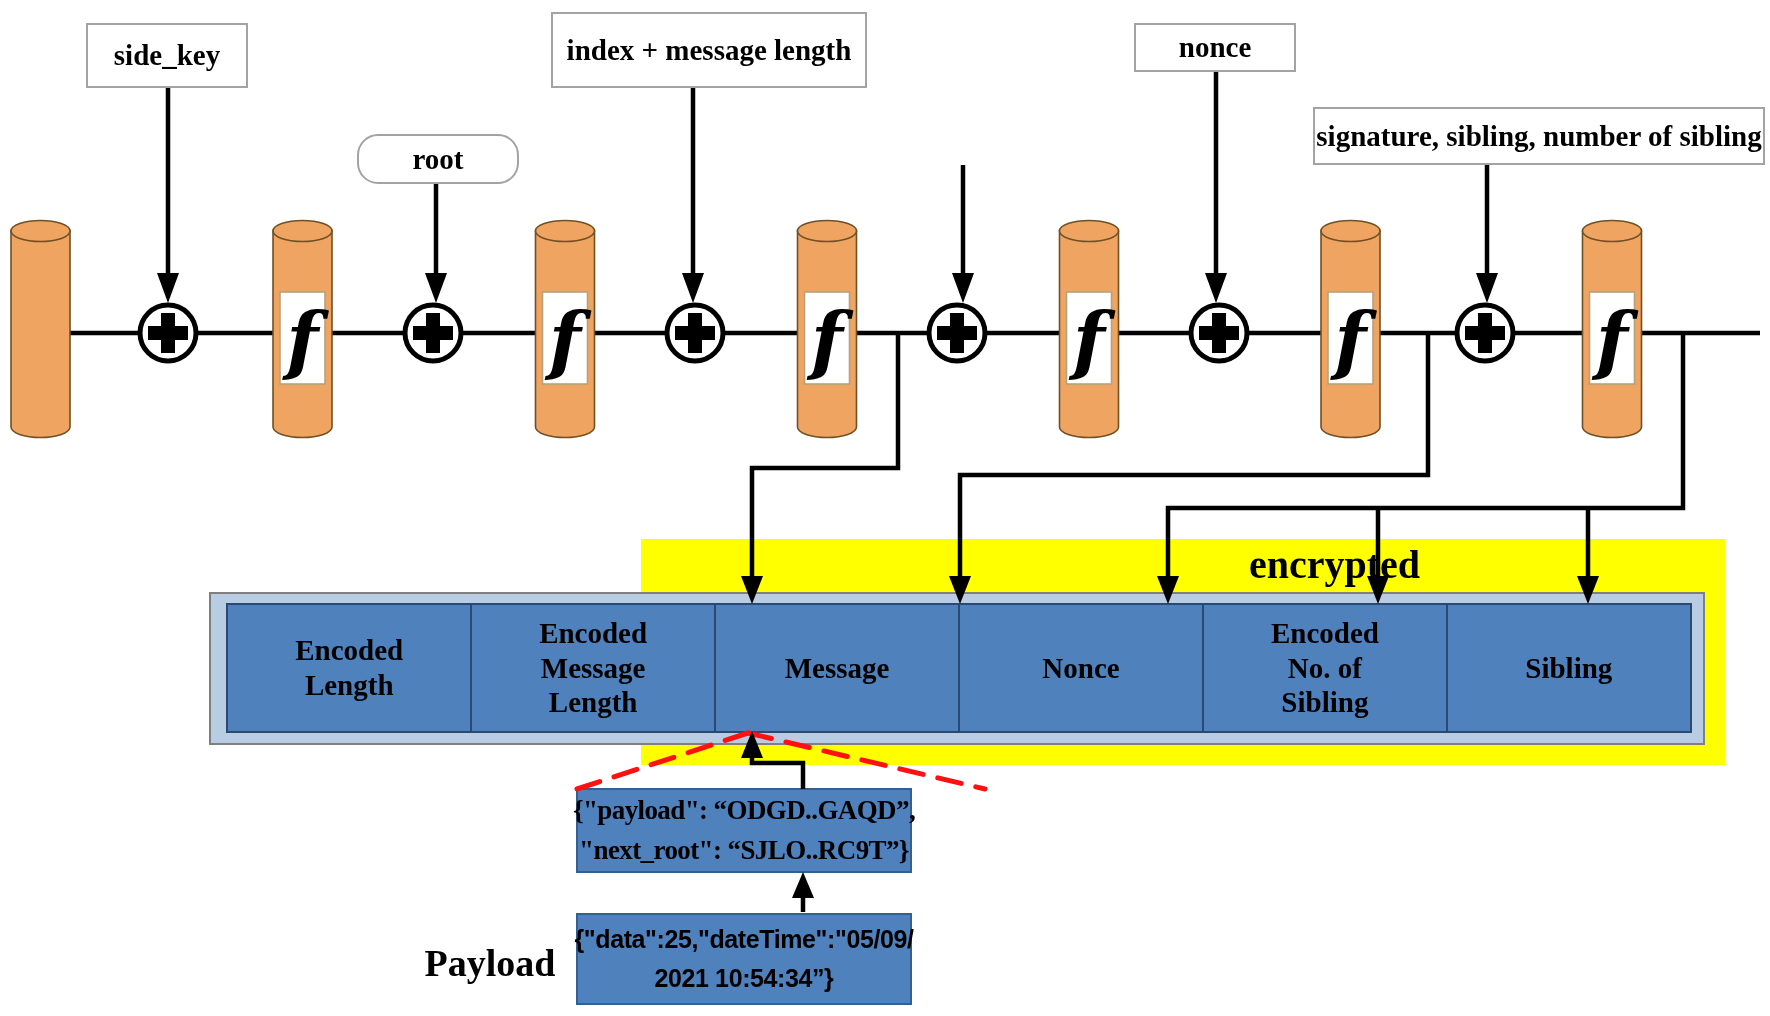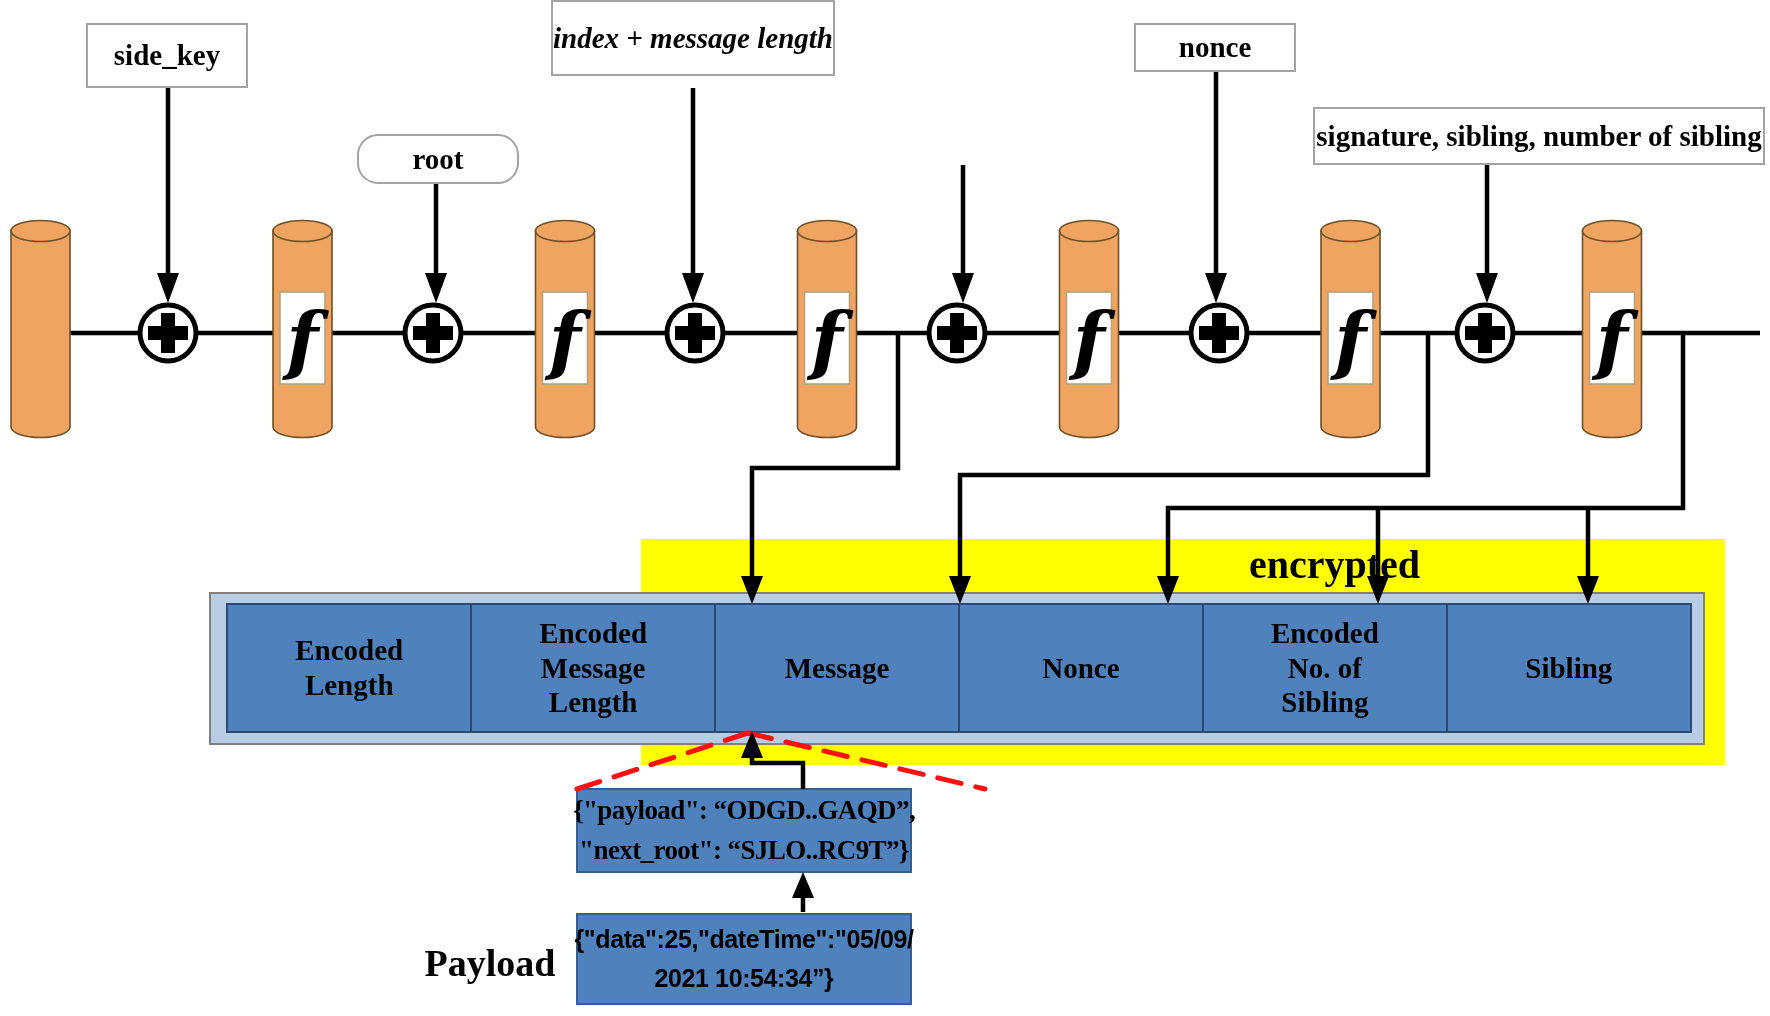--- a/index.html
+++ b/index.html
@@ -5,34 +5,34 @@
   html,body{margin:0;padding:0;background:#fff;}
   .stage{position:relative;width:1770px;height:1016px;background:#ffffff;overflow:hidden;
          font-family:"Liberation Serif",serif;color:#000;}
 
   
   .lbox{position:absolute;background:#fff;border:2px solid #a3a3a3;box-sizing:border-box;
         display:flex;align-items:center;justify-content:center;font-weight:bold;font-size:29px;
         text-align:center;z-index:4;white-space:nowrap;}
   #lb-sidekey{left:86px;top:23px;width:162px;height:65px;}
   #lb-root{left:357px;top:134px;width:162px;height:50px;border-radius:21px;}
-  #lb-index{left:551px;top:0;width:284px;height:76px;font-style:italic;}
+  #lb-index{left:551px;top:12px;width:316px;height:76px;}
   #lb-message{left:802px;top:107px;width:323px;height:58px;}
   #lb-nonce{left:1134px;top:23px;width:162px;height:49px;}
   #lb-signature{left:1313px;top:107px;width:452px;height:58px;}
 
   
   .yellow{position:absolute;left:641px;top:539px;width:1084px;height:226px;background:#ffff00;z-index:1;}
   .enc{position:absolute;left:1130px;top:541px;width:290px;text-align:right;
        font-weight:bold;font-size:40px;z-index:2;}
 
   
   .touter{position:absolute;left:209px;top:592px;width:1496px;height:153px;background:#b8cce4;
           border:2px solid #7f7f7f;box-sizing:border-box;z-index:2;}
-  .cells{position:absolute;left:226px;top:603px;width:1466px;height:130px;display:flex;z-index:3;justify-content:center;}
+  .cells{position:absolute;left:226px;top:603px;width:1466px;height:130px;display:flex;z-index:3;}
   .cell{flex:1;background:#4f81bd;border:2.5px solid #2a4a73;margin-left:-2.5px;box-sizing:border-box;
         display:flex;flex-direction:column;align-items:center;justify-content:center;
         font-weight:bold;font-size:29px;line-height:1.2;text-align:center;}
   .cell:first-child{margin-left:0;}
   .cell span{display:block;}
 
   
   .pbox{position:absolute;left:576px;width:336px;background:#4f81bd;border:2px solid #365f91;
         box-sizing:border-box;display:flex;flex-direction:column;align-items:center;justify-content:center;
         z-index:2;text-align:center;white-space:nowrap;}

